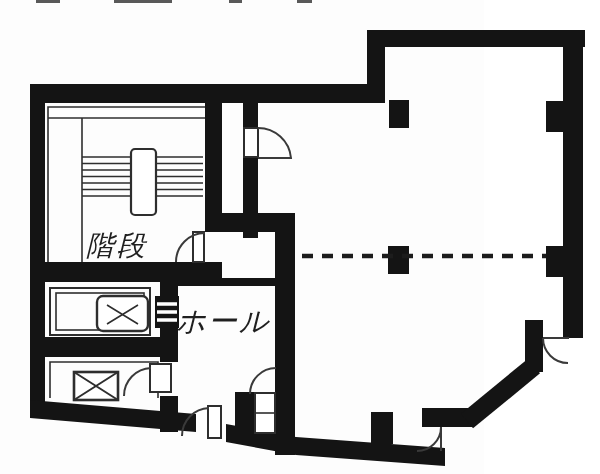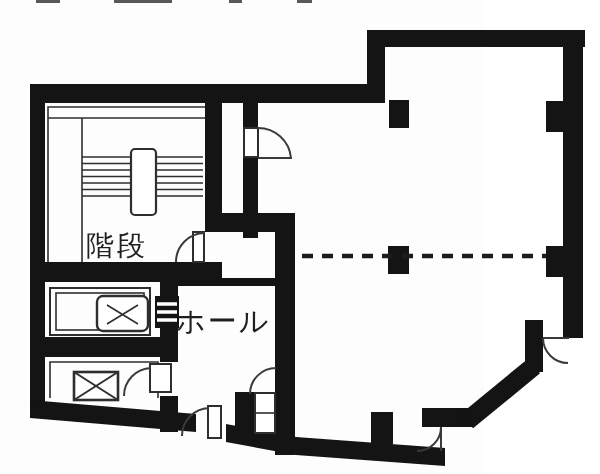--- a/index.html
+++ b/index.html
@@ -5,20 +5,21 @@
   :root{
     --wall:#141414;
     --bg:#fdfdfd;
     --line:#2e2e2e;
     --text:#1f1f1f;
   }
   html,body{margin:0;padding:0;background:#fff;}
   .plan-wrap{
     width:484px;height:474px;position:relative;background:var(--bg);
     font-family:"DejaVu Sans","Liberation Sans",sans-serif;
+    font-style:italic;
   }
   svg{display:block}
   .wall{fill:var(--wall);stroke:none;}
   .thin{stroke:var(--line);stroke-width:2;fill:none;}
   .thin15{stroke:var(--line);stroke-width:1.6;fill:none;}
   .leaf{fill:#fff;stroke:var(--line);stroke-width:2;}
   .arc{stroke:#3a3a3a;stroke-width:2;fill:none;}
   .roomlabel{
     fill:var(--text);
     font-family:"DejaVu Sans","Liberation Sans",sans-serif;

